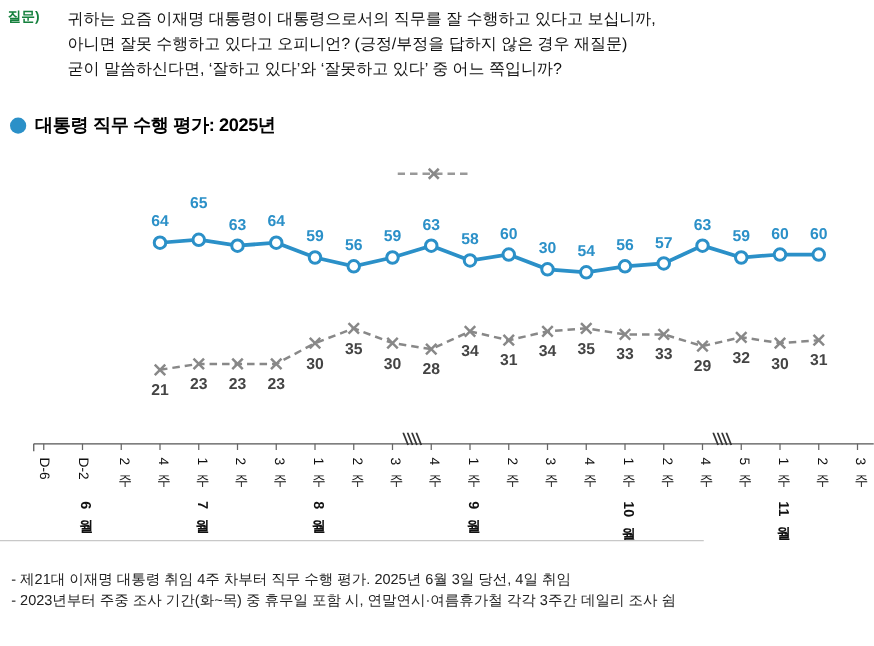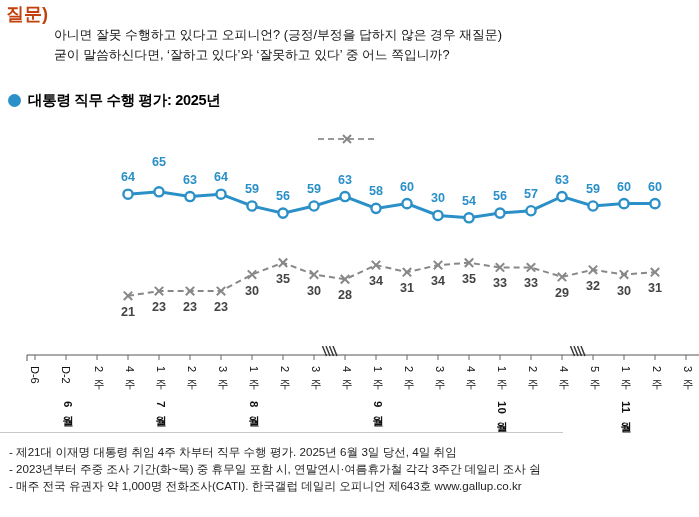--- a/index.html
+++ b/index.html
@@ -10,22 +10,22 @@
     color:#1a1a1a;
     position:relative;
     overflow:hidden;
   }
   
   #question{
     position:absolute;left:0;top:6px;width:699px;
   }
   .q-row{display:flex;align-items:flex-start;margin-bottom:3px;}
   .q-badge{
-    color:#c2410c;
-    font-size:18px;
+    color:#15803d;
+    font-size:11px;
     font-weight:bold;
     width:54px;
     padding-left:6px;
     box-sizing:border-box;
     flex:0 0 54px;
     line-height:17px;
   }
   .q-text{
     font-size:12.8px;
     line-height:17px;
@@ -72,33 +72,34 @@
     transform-origin:left top;
   }
   .month-lbl{
     position:absolute;font-size:11.5px;color:#111;font-weight:bold;
     writing-mode:vertical-rl;
   }
   
   #notes{
     position:absolute;left:0;top:432px;width:563px;
     border-top:1px solid #c8c8c8;
-    padding-top:10px;
+    padding-top:22px;
   }
   .note{
     font-size:11.6px;color:#222;line-height:17px;
     padding-left:9px;white-space:nowrap;
   }
 </style>
 </head>
 <body>
 
 <div id="question">
   <div class="q-row">
     <div class="q-badge">질문)</div>
+    <div class="q-text">귀하는 요즘 이재명 대통령이 대통령으로서의 직무를 잘 수행하고 있다고 보십니까,</div>
   </div>
   <div class="q-row">
     <div class="q-text q-indent">아니면 잘못 수행하고 있다고 오피니언? (긍정/부정을 답하지 않은 경우 재질문)</div>
   </div>
   <div class="q-row">
     <div class="q-text q-indent">굳이 말씀하신다면, ‘잘하고 있다’와 ‘잘못하고 있다’ 중 어느 쪽입니까?</div>
   </div>
 </div>
 
 <div id="chart-title-row">
@@ -284,14 +285,13 @@
       <line x1="333" y1="0" x2="337" y2="10" stroke="#333" stroke-width="1.4"></line>
       <line x1="570.5" y1="0" x2="574.5" y2="10" stroke="#333" stroke-width="1.4"></line>
       <line x1="574" y1="0" x2="578" y2="10" stroke="#333" stroke-width="1.4"></line>
       <line x1="577.5" y1="0" x2="581.5" y2="10" stroke="#333" stroke-width="1.4"></line>
       <line x1="581" y1="0" x2="585" y2="10" stroke="#333" stroke-width="1.4"></line>
     </svg><div class="tick-lbl" style="left: 29px; top: 20px;">D-6</div><div class="tick-lbl" style="left: 60px; top: 20px;">D-2</div><div class="tick-lbl" style="left: 91px; top: 20px;">2주</div><div class="tick-lbl" style="left: 122px; top: 20px;">4주</div><div class="tick-lbl" style="left: 153px; top: 20px;">1주</div><div class="tick-lbl" style="left: 184px; top: 20px;">2주</div><div class="tick-lbl" style="left: 215px; top: 20px;">3주</div><div class="tick-lbl" style="left: 246px; top: 20px;">1주</div><div class="tick-lbl" style="left: 277px; top: 20px;">2주</div><div class="tick-lbl" style="left: 308px; top: 20px;">3주</div><div class="tick-lbl" style="left: 339px; top: 20px;">4주</div><div class="tick-lbl" style="left: 370px; top: 20px;">1주</div><div class="tick-lbl" style="left: 401px; top: 20px;">2주</div><div class="tick-lbl" style="left: 432px; top: 20px;">3주</div><div class="tick-lbl" style="left: 463px; top: 20px;">4주</div><div class="tick-lbl" style="left: 494px; top: 20px;">1주</div><div class="tick-lbl" style="left: 525px; top: 20px;">2주</div><div class="tick-lbl" style="left: 556px; top: 20px;">4주</div><div class="tick-lbl" style="left: 587px; top: 20px;">5주</div><div class="tick-lbl" style="left: 618px; top: 20px;">1주</div><div class="tick-lbl" style="left: 649px; top: 20px;">2주</div><div class="tick-lbl" style="left: 680px; top: 20px;">3주</div><div class="month-lbl" style="left: 60px; top: 55px;">6월</div><div class="month-lbl" style="left: 153px; top: 55px;">7월</div><div class="month-lbl" style="left: 246px; top: 55px;">8월</div><div class="month-lbl" style="left: 370px; top: 55px;">9월</div><div class="month-lbl" style="left: 494px; top: 55px;">10월</div><div class="month-lbl" style="left: 618px; top: 55px;">11월</div></div>
 
 <div id="notes">
   <div class="note">- 제21대 이재명 대통령 취임 4주 차부터 직무 수행 평가. 2025년 6월 3일 당선, 4일 취임</div>
   <div class="note">- 2023년부터 주중 조사 기간(화~목) 중 휴무일 포함 시, 연말연시·여름휴가철 각각 3주간 데일리 조사 쉼</div>
-  <div class="note">- 매주 전국 유권자 약 1,000명 전화조사(CATI). 한국갤럽 데일리 오피니언 제643호 www.gallup.co.kr</div>
 </div>
 
 </body></html>

